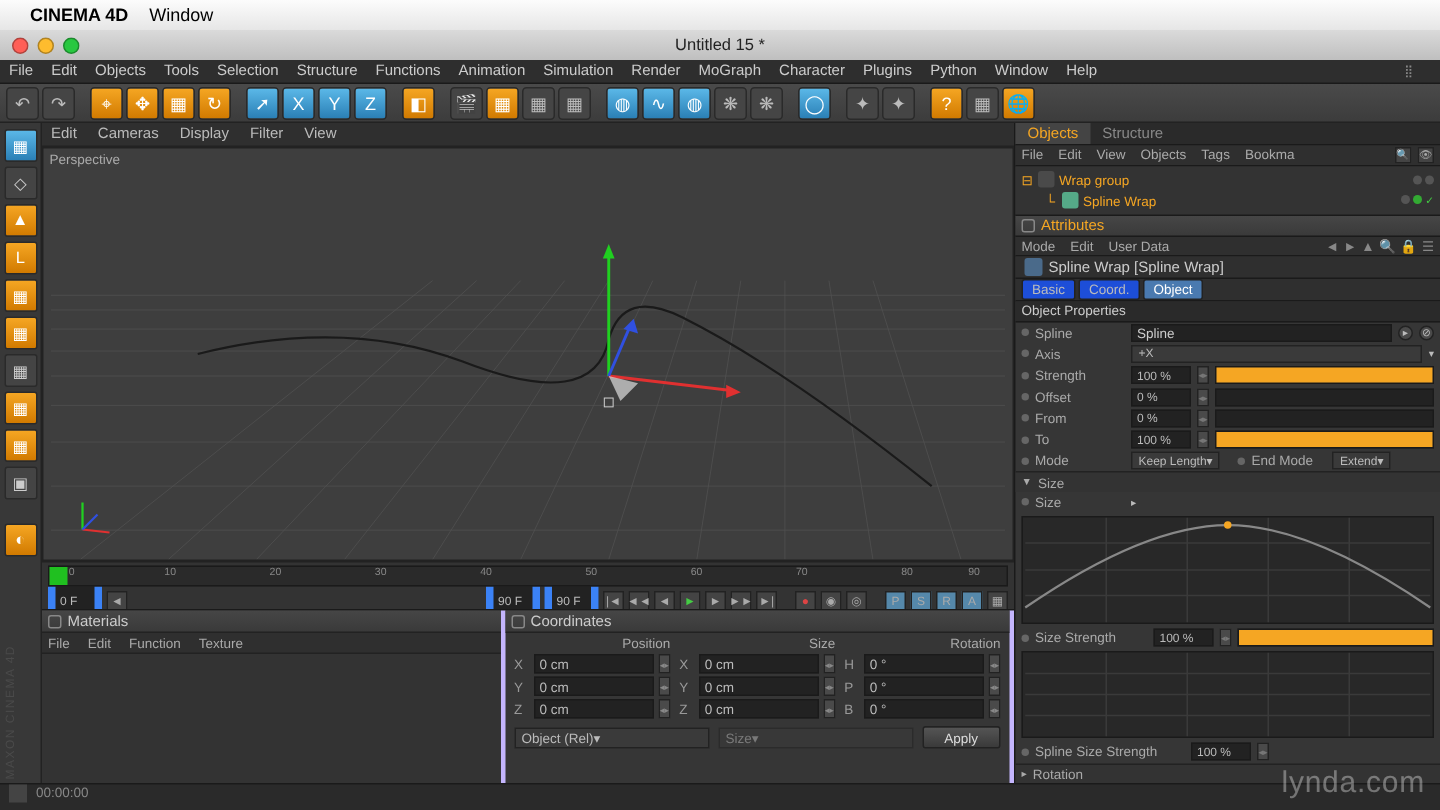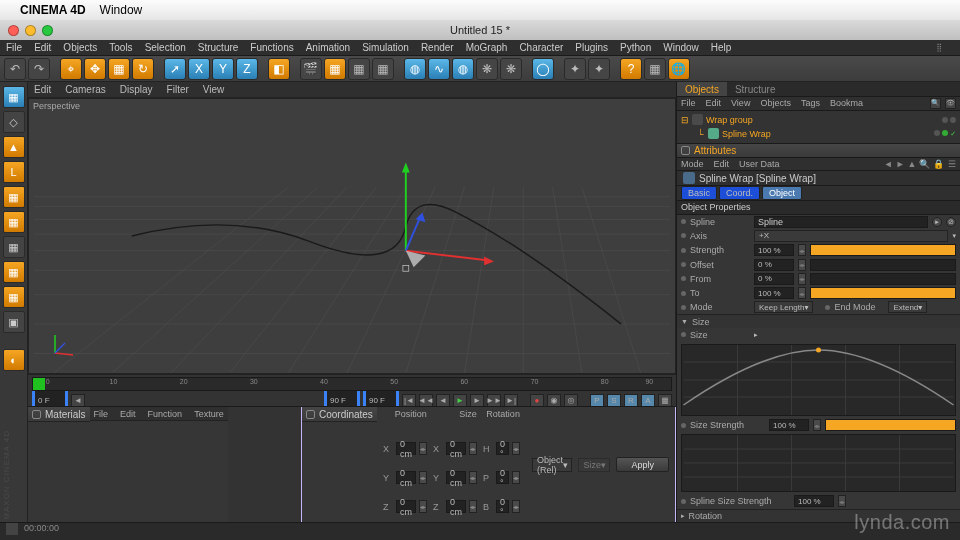--- a/index.html
+++ b/index.html
@@ -37,26 +37,26 @@
 .viewport { flex: 1; background: #3e3e3e; position: relative; overflow: hidden; border: 1px solid #222; }
 .persp-label { position: absolute; top: 2px; left: 4px; font-size: 9px; color: #aaa; }
 .grid-svg { position: absolute; top: 0; left: 0; width: 100%; height: 100%; }
 .axis-gizmo { position: absolute; left: 18px; bottom: 12px; width: 30px; height: 30px; }
 
 .timeline { height: 32px; background: #333; border-top: 1px solid #222; font-size: 8px; color: #aaa; padding: 2px 4px; }
 .timeline .ruler { height: 14px; display:flex; position:relative; background:#2a2a2a; border:1px solid #1a1a1a; }
 .timeline .ruler .mark { position:absolute; top:0; font-size:7px; color:#888; }
 .timeline .ruler .head { position:absolute; left:0; top:0; bottom:0; width:12px; background:#20c020; }
 .timeline .controls { display:flex; align-items:center; gap:3px; margin-top:2px; height:14px; }
-.timeline .tfield { width:36px; height:13px; background:#222; border:3px solid #3b82f6; color:#bbb; font-size:8px; display:flex; align-items:center; padding:16px 3px; }
+.timeline .tfield { width:36px; height:13px; background:#222; border:5px solid #3b82f6; color:#bbb; font-size:8px; display:flex; align-items:center; padding:16px 3px; }
 .timeline .tbtn2 { width:14px; height:13px; background:#444; border:1px solid #222; font-size:8px; display:flex; align-items:center; justify-content:center; color:#aaa; }
 .timeline .tbtn2.grn { color:#4c4; }
 
 .bottom-panels { height: 116px; display: flex; background: #363636; border-top: 1px solid #1a1a1a; }
-.panel { flex: 1; border-right: 1px solid #c4b5fd; display:flex; }
+.panel { flex: 1; border-right: 3px solid #c4b5fd; display:flex; flex-direction:column; }
 .panel-header { height: 15px; background: linear-gradient(#464646,#3a3a3a); display:flex; align-items:center; padding:0 4px; font-size:10px; color:#ccc; border-bottom:1px solid #222; }
 .panel-header .occ { width:9px; height:9px; border:1px solid #888; border-radius:2px; margin-right:4px; }
 .panel-menumini { height:14px; background:#2f2f2f; font-size:9px; color:#aaa; display:flex; align-items:center; padding:0 4px; gap:12px; border-bottom:1px solid #222; }
 .panel-body { flex:1; background:#333; font-size:9px; color:#bbb; padding:4px; }
 
 .coord-grid { display:grid; grid-template-columns: 1fr 1fr 1fr; gap:2px 6px; padding:2px 6px; font-size:9px; color:#bbb; }
 .coord-head { text-align:right; color:#aaa; font-size:9px; }
 .coord-row { display:flex; align-items:center; gap:3px; }
 .coord-row .lbl { width:10px; color:#999; }
 .coord-row .val { flex:1; height:13px; background:#222; border:1px solid #1a1a1a; padding:0 3px; display:flex; align-items:center; }

